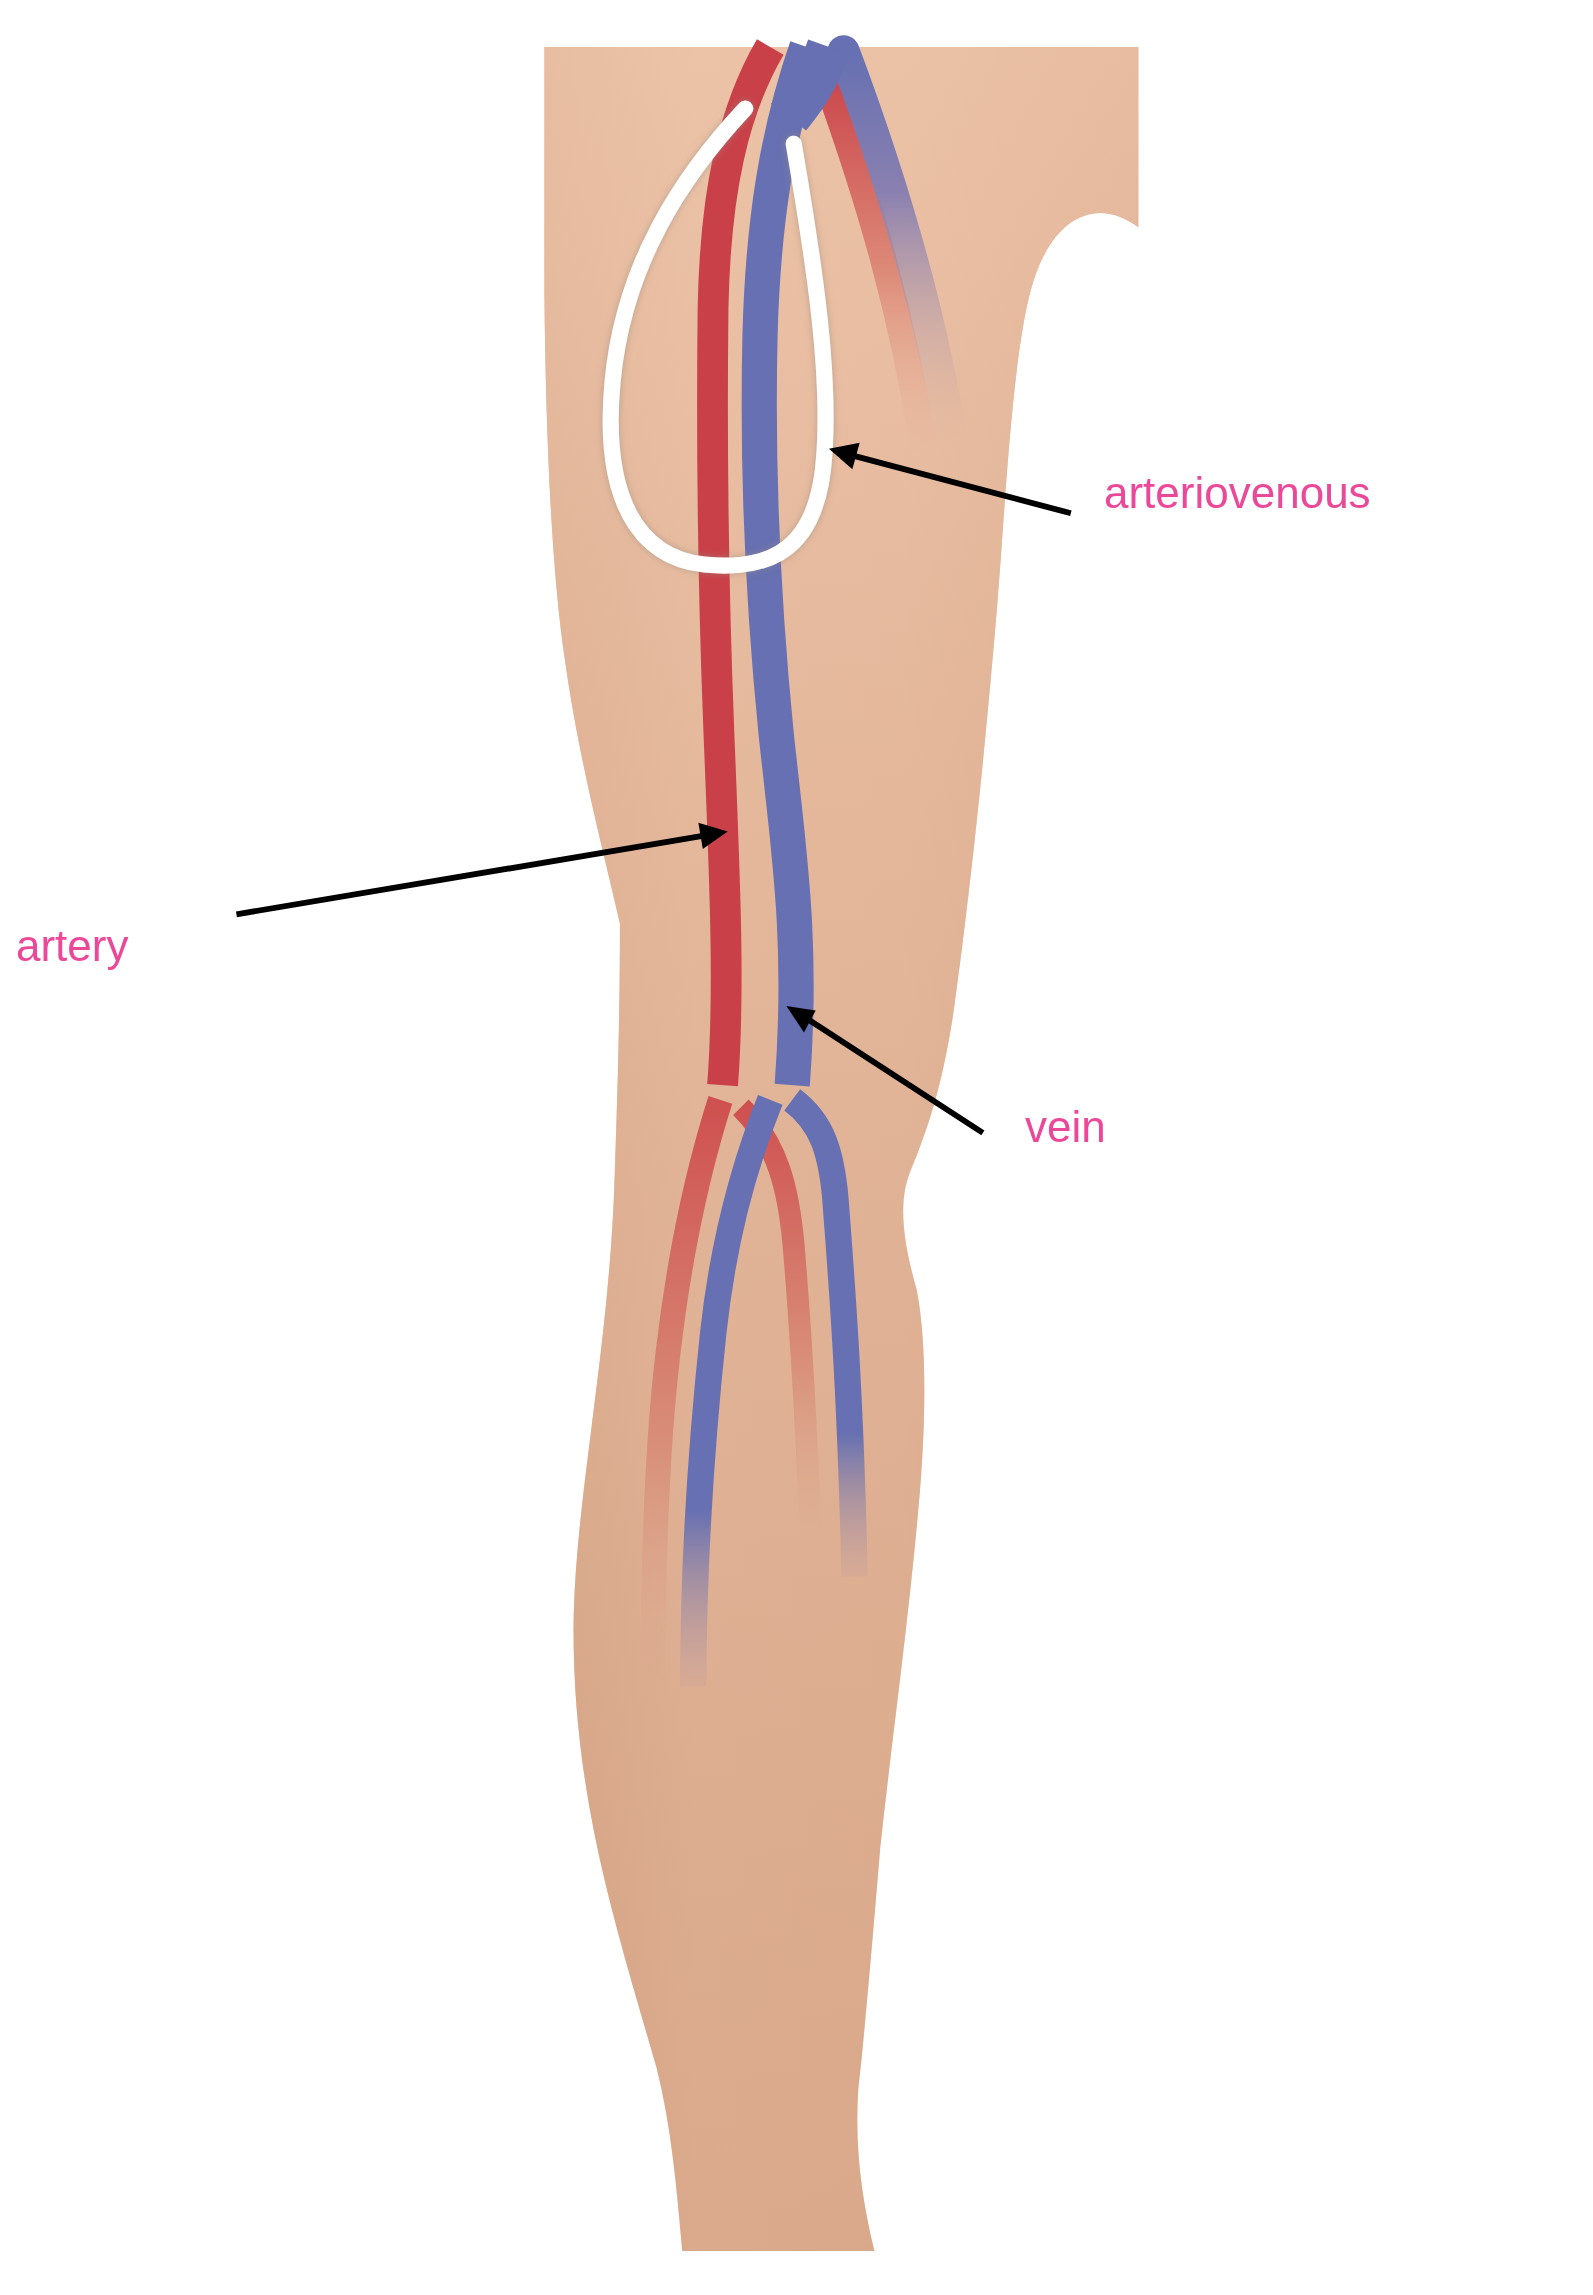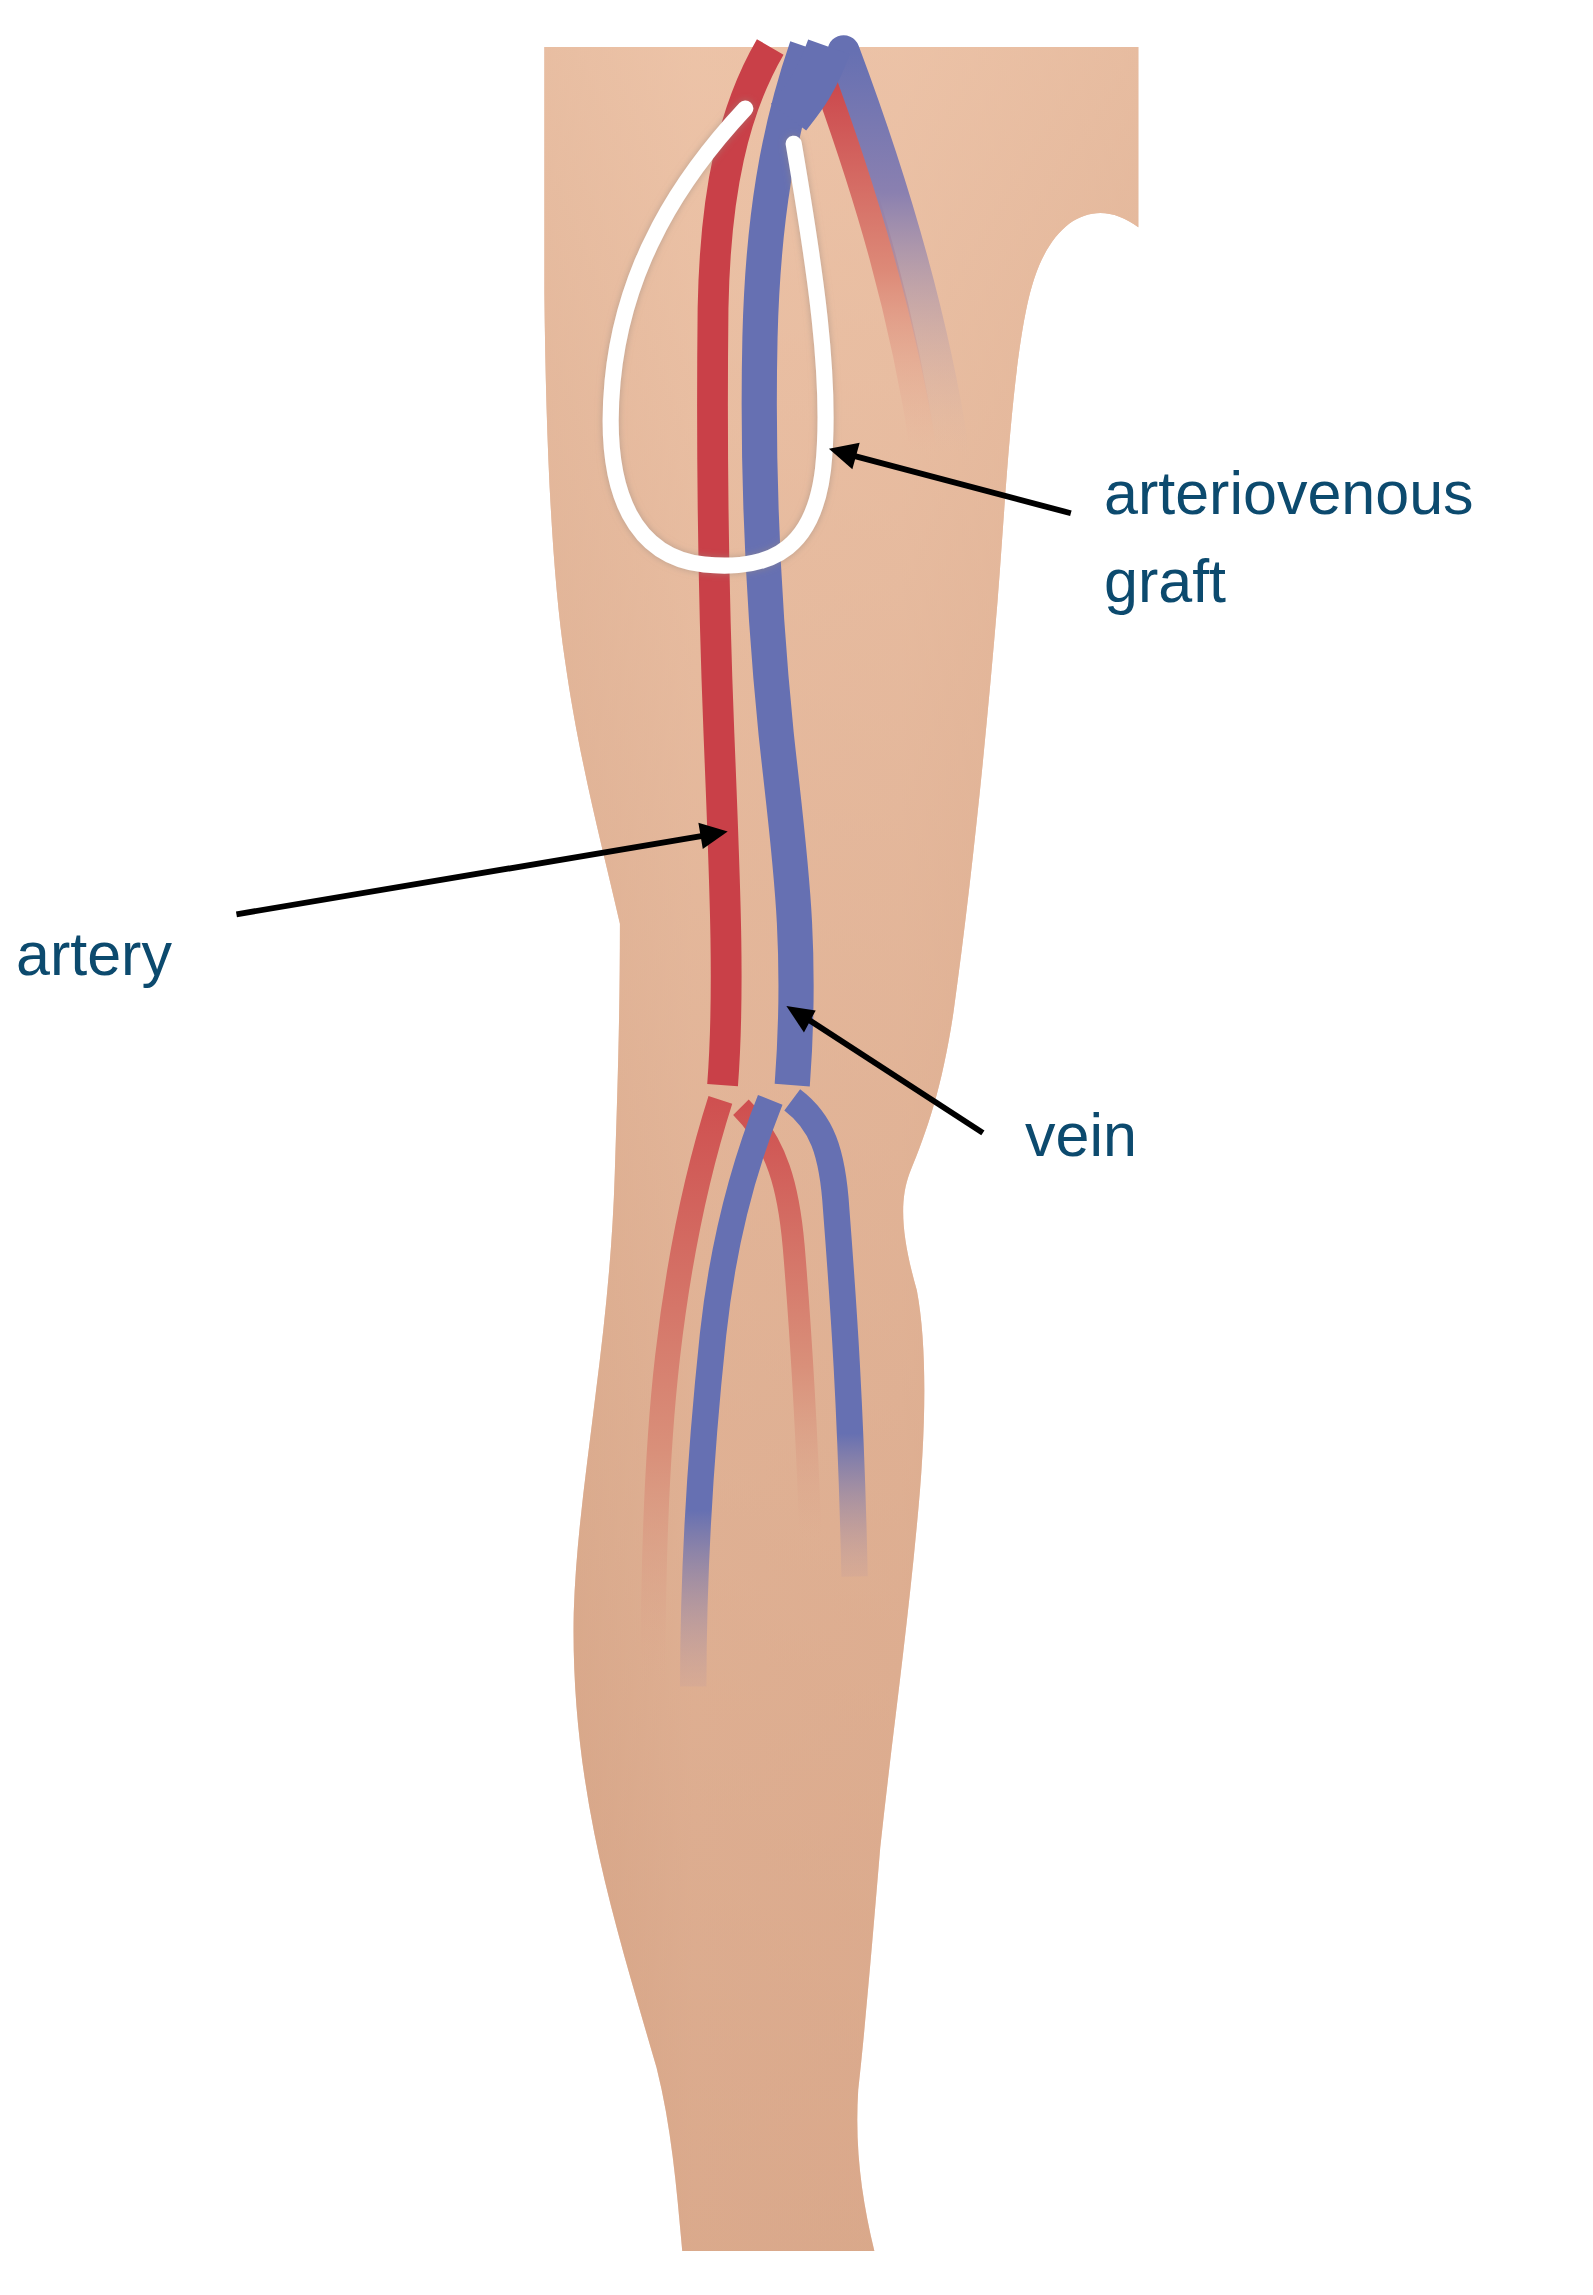--- a/index.html
+++ b/index.html
@@ -2,22 +2,22 @@
 <html style="font-size:11.7px"><head>
 <meta charset="utf-8">
 <style>
   html, body { margin: 0; padding: 0; background: #ffffff; }
   body { width: 1594px; height: 2295px; position: relative; overflow: hidden; }
   .stage { position: absolute; left: 0; top: 0; width: 1594px; height: 2295px; }
   svg.art { position: absolute; left: 0; top: 0; }
   .label {
     position: absolute;
     font-family: "Liberation Sans", sans-serif;
-    color: #0c4a6e;
-    font-size: 61px;
+    color: #ec4899;
+    font-size: 44px;
     line-height: 1.0;
     white-space: nowrap;
   }
   #lbl-graft { left: 1104px; top: 449px; line-height: 88px; }
   #lbl-artery { left: 16px; top: 924px; }
   #lbl-vein { left: 1025px; top: 1105px; }
 </style>
 </head>
 <body>
 
@@ -131,19 +131,18 @@
       <polygon points="992,1134 952,1122 958,1158" fill="#000"></polygon>
     </g>
     <g>
       <line x1="1340" y1="1545" x2="1092" y2="1384" stroke="#000" stroke-width="8"></line>
       <polygon points="1072,1372 1112,1378 1096,1408" fill="#000"></polygon>
     </g>
   </svg>
 
   <div class="label" id="lbl-graft">
     <div>arteriovenous</div>
-    <div>graft</div>
   </div>
   <div class="label" id="lbl-artery">artery</div>
   <div class="label" id="lbl-vein">vein</div>
 
 </div>
 
 
 </body></html>

